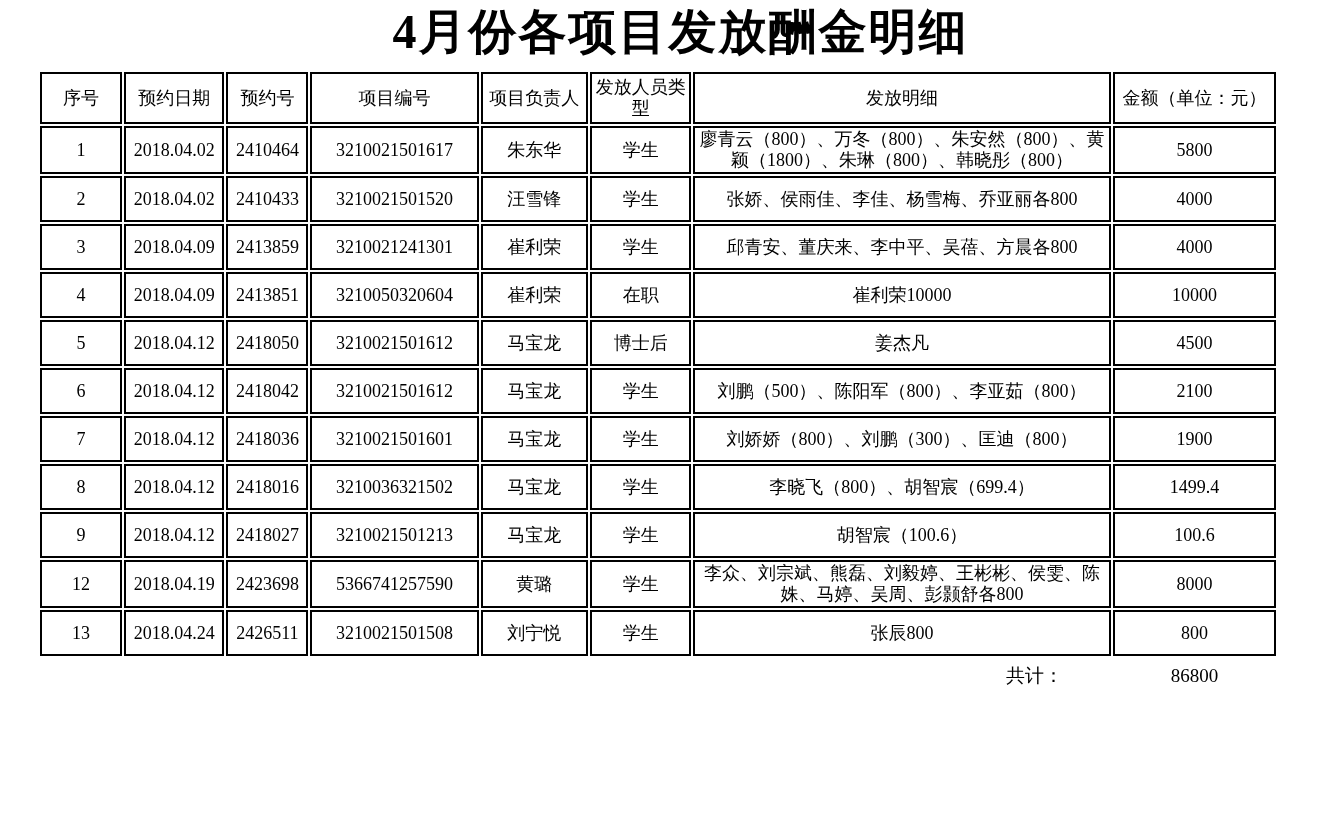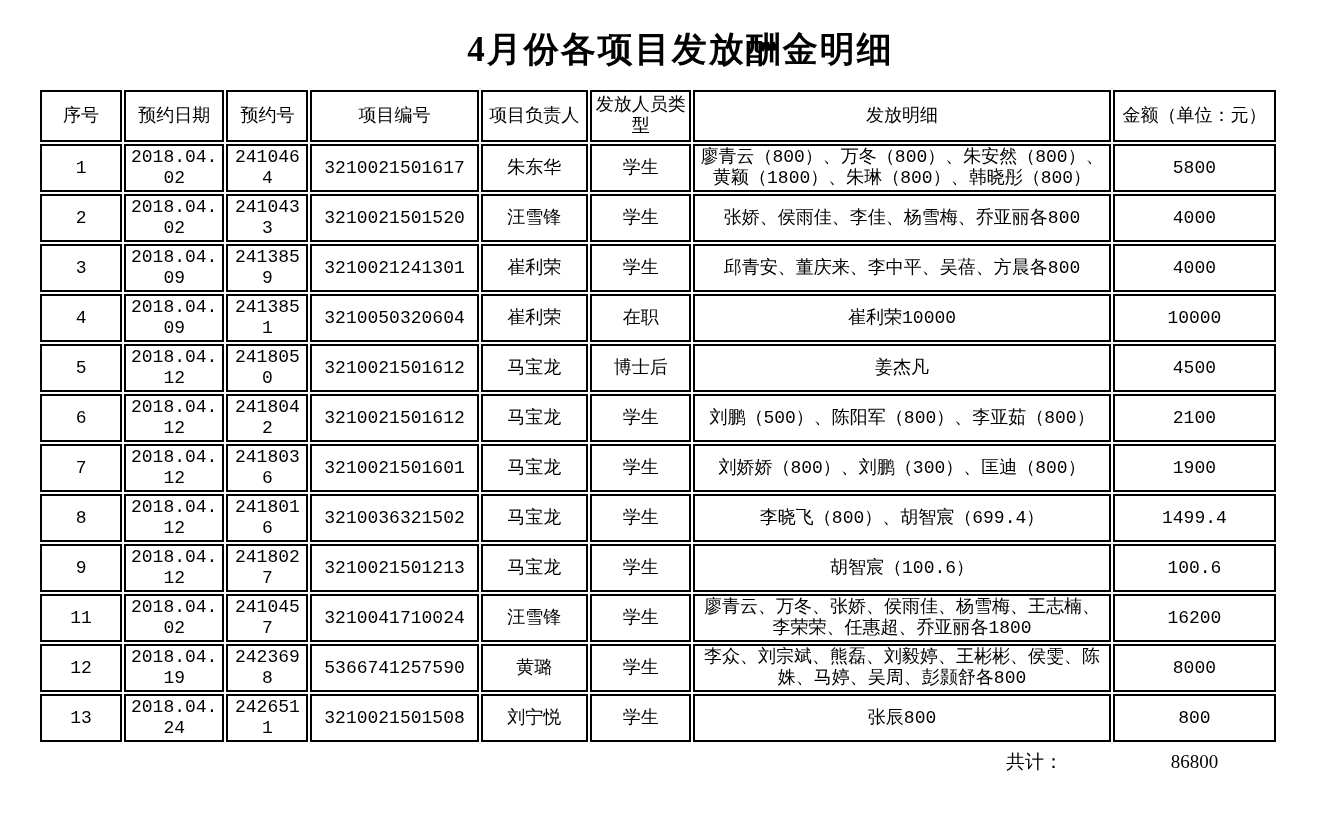--- a/index.html
+++ b/index.html
@@ -12,35 +12,34 @@
     font-family: "Liberation Serif", "DejaVu Serif", serif;
     color: #000;
   }
   .page {
     width: 1317px;
     height: 835px;
     position: relative;
   }
   .doc-title {
     text-align: center;
-    font-size: 35px;
+    font-size: 48px;
     font-weight: bold;
     letter-spacing: 2px;
-    padding-top: 26px;
+    padding-top: 8px;
     line-height: 48px;
     margin-left: 44px;
   }
   table.pay-table {
     border-collapse: separate;
     border-spacing: 2px;
     table-layout: fixed;
     width: 1240px;
     margin: 14px 0 0 38px;
     background: #ffffff;
-    font-family: Liberation Mono, monospace;
   }
   table.pay-table th,
   table.pay-table td {
     border: 2px solid #000;
     text-align: center;
     vertical-align: middle;
     font-size: 18px;
     line-height: 21px;
     font-weight: normal;
     padding: 1px 3px;
@@ -191,30 +190,20 @@
       <td>9</td>
       <td>2018.04.12</td>
       <td>2418027</td>
       <td>3210021501213</td>
       <td>马宝龙</td>
       <td>学生</td>
       <td>胡智宸（100.6）</td>
       <td>100.6</td>
     </tr>
         <tr>
-      <td>11</td>
-      <td>2018.04.02</td>
-      <td>2410457</td>
-      <td>3210041710024</td>
-      <td>汪雪锋</td>
-      <td>学生</td>
-      <td>廖青云、万冬、张娇、侯雨佳、杨雪梅、王志楠、李荣荣、任惠超、乔亚丽各1800</td>
-      <td>16200</td>
-    </tr>
-        <tr>
       <td>12</td>
       <td>2018.04.19</td>
       <td>2423698</td>
       <td>5366741257590</td>
       <td>黄璐</td>
       <td>学生</td>
       <td>李众、刘宗斌、熊磊、刘毅婷、王彬彬、侯雯、陈姝、马婷、吴周、彭颢舒各800</td>
       <td>8000</td>
     </tr>
         <tr>

